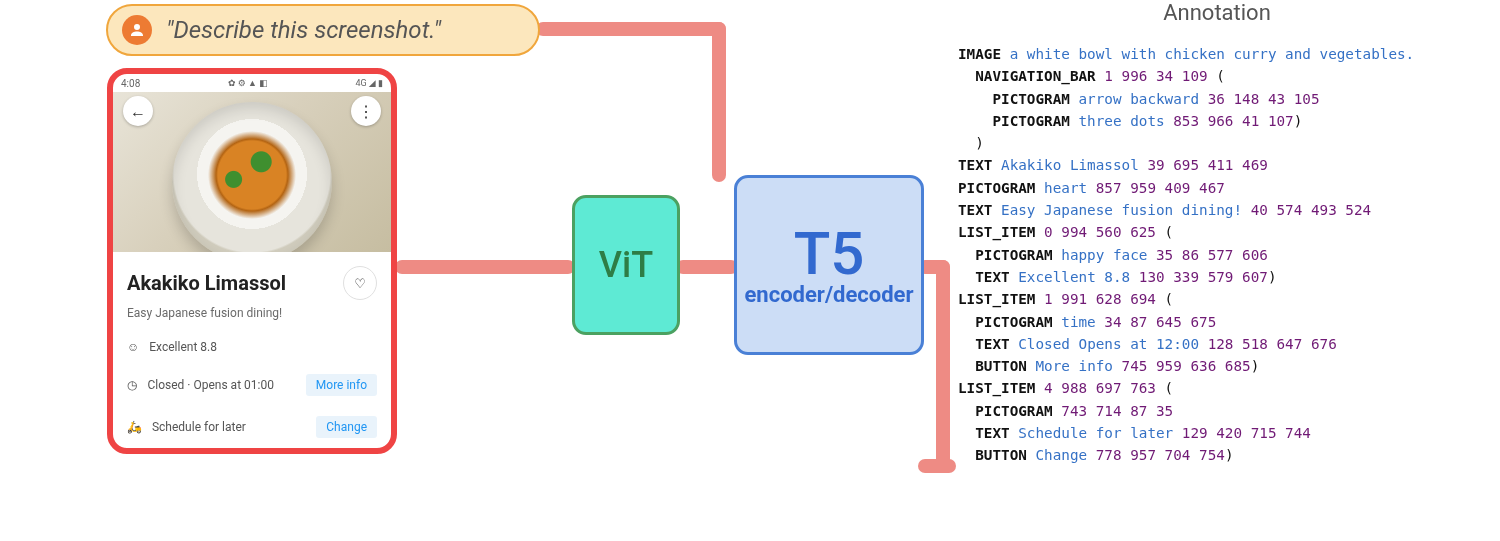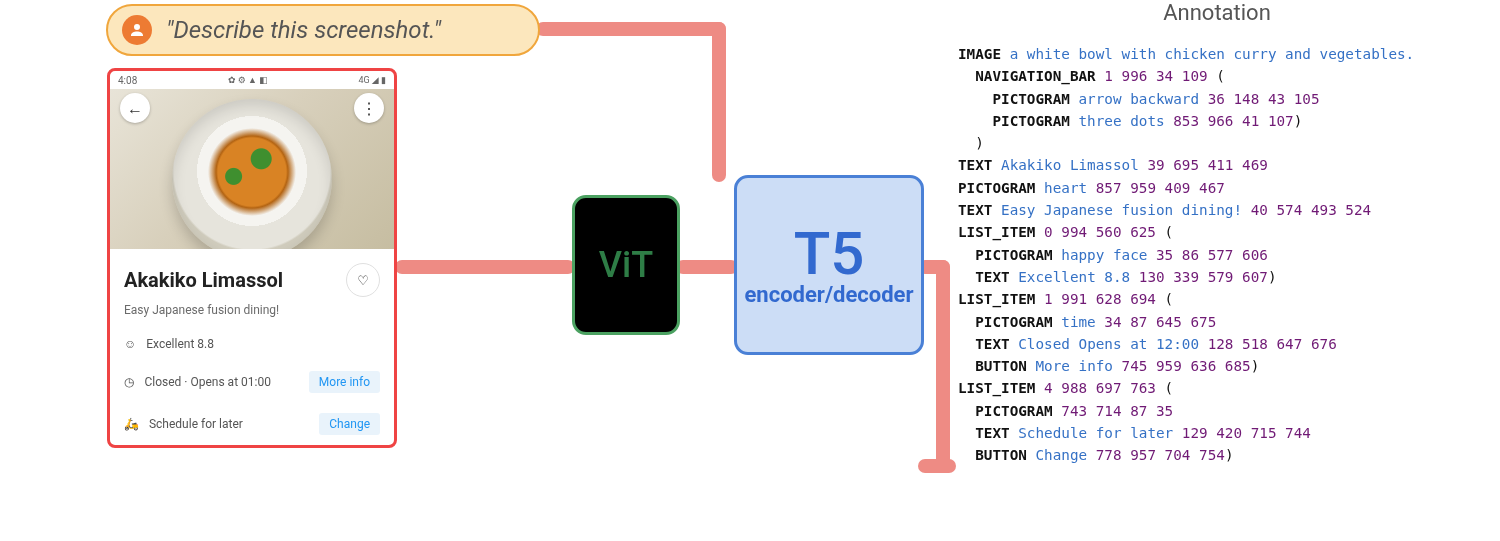--- a/index.html
+++ b/index.html
@@ -51,22 +51,22 @@
   color: #555;
 }
 
 
 .phone-card {
   position: absolute;
   left: 107px;
   top: 68px;
   width: 290px;
   background: #fff;
-  border: 3px solid #ef4444;
-  border-radius: 8px;
+  border: 6px solid #ef4444;
+  border-radius: 20px;
   overflow: hidden;
   font-size: 13px;
   color: #333;
   z-index: 5;
 }
 .status-bar {
   display: flex;
   justify-content: space-between;
   align-items: center;
   padding: 3px 8px;
@@ -148,21 +148,21 @@
   border-radius: 14px;
   display: flex;
   flex-direction: column;
   align-items: center;
   justify-content: center;
   z-index: 5;
 }
 .vit-box {
   left: 572px; top: 195px;
   width: 108px; height: 140px;
-  background: #000000;
+  background: #5eead4;
   border-color: #4ba161;
 }
 .vit-box .vit-label { font-size: 36px; font-weight: 500; color: #2e7d46; }
 .t5-box {
   left: 734px; top: 175px;
   width: 190px; height: 180px;
   background: #ccddf6;
   border-color: #4a80d6;
   text-align: center;
 }

